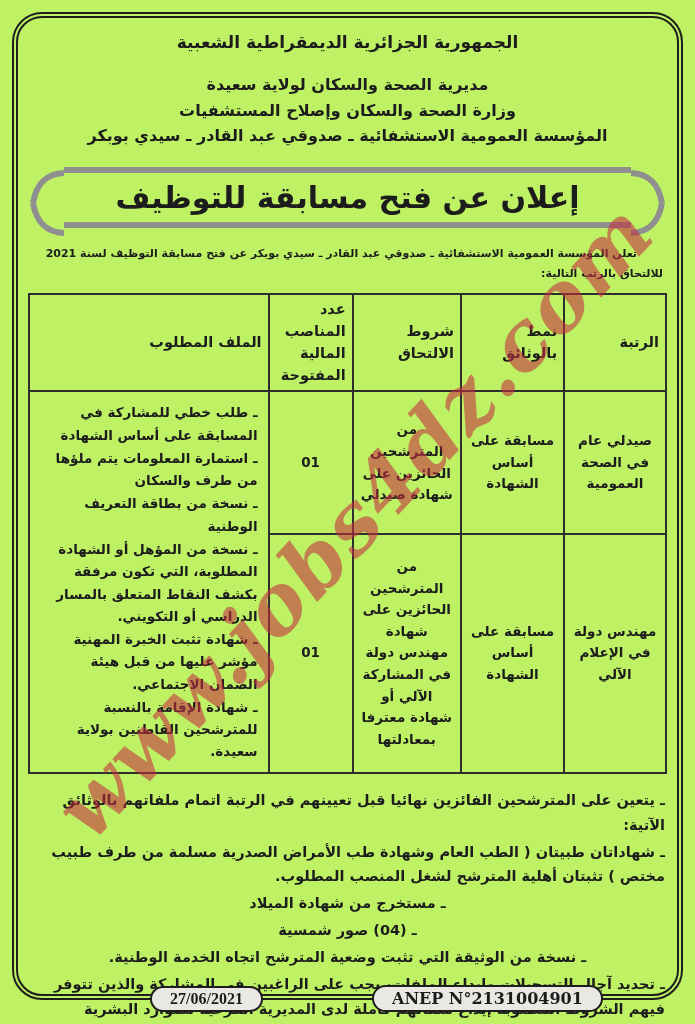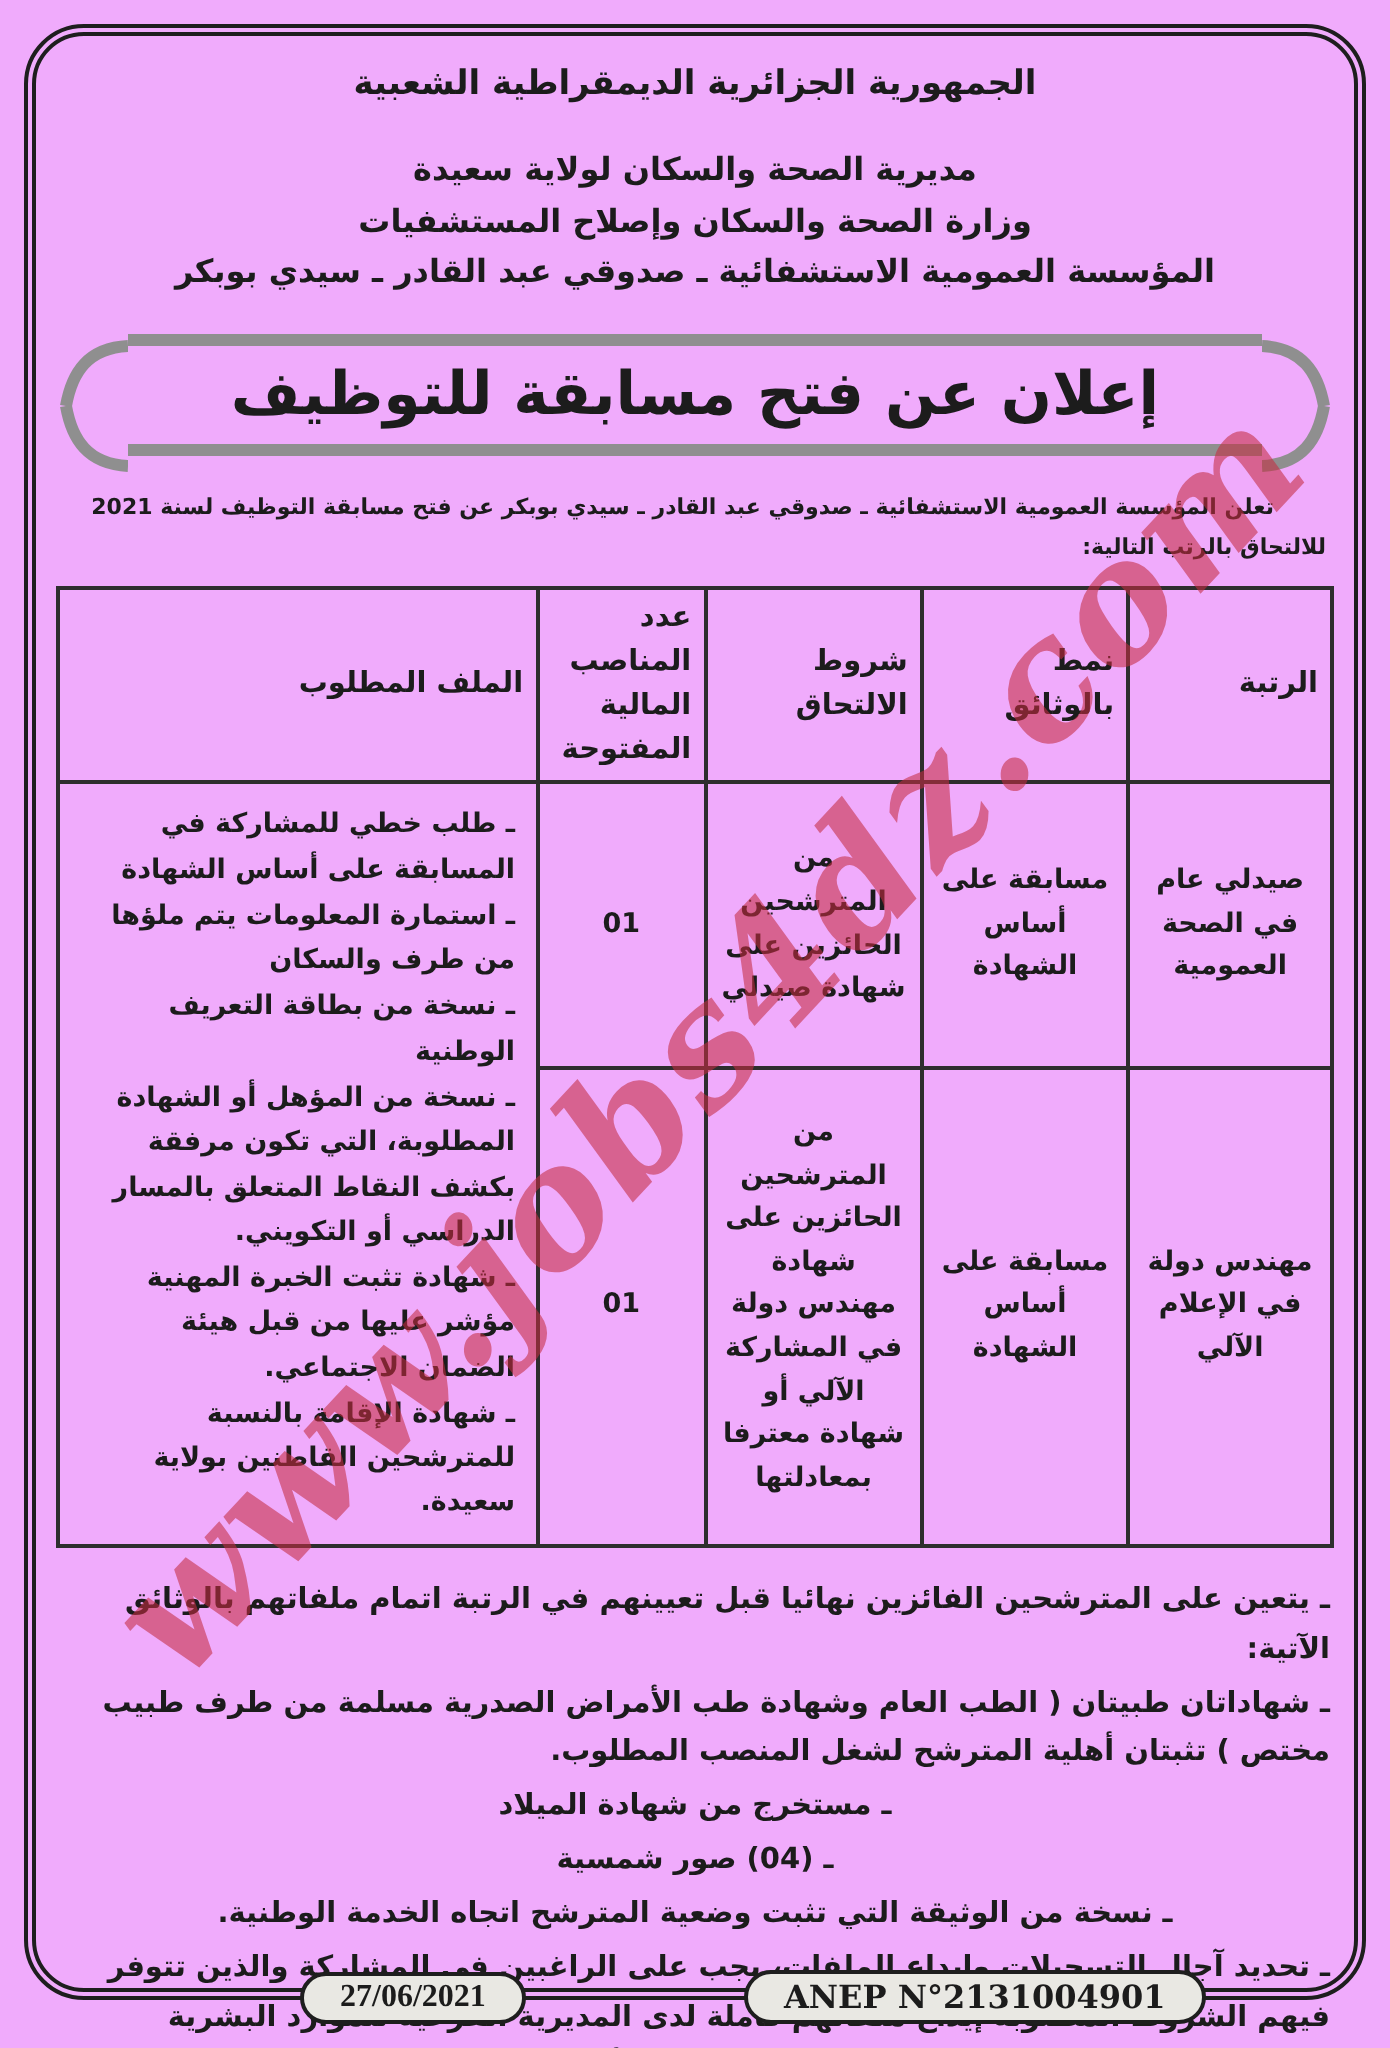--- a/index.html
+++ b/index.html
@@ -6,21 +6,21 @@
   html,body { width:695px; height:1024px; }
   body {
     font-family:"DejaVu Sans", sans-serif;
     background:#dddcd6;
     color:#1c1c1c;
     position:relative;
     overflow:hidden;
   }
   .paper {
     position:absolute; inset:0;
-    background:#f0abfc;
+    background:#bef264;
   }
   .frame {
     position:absolute;
     top:12px; left:12px; right:12px; bottom:24px;
     border:6px double #1e1e1e;
     border-radius:30px;
     pointer-events:none;
   }
   .content {
     position:absolute;

